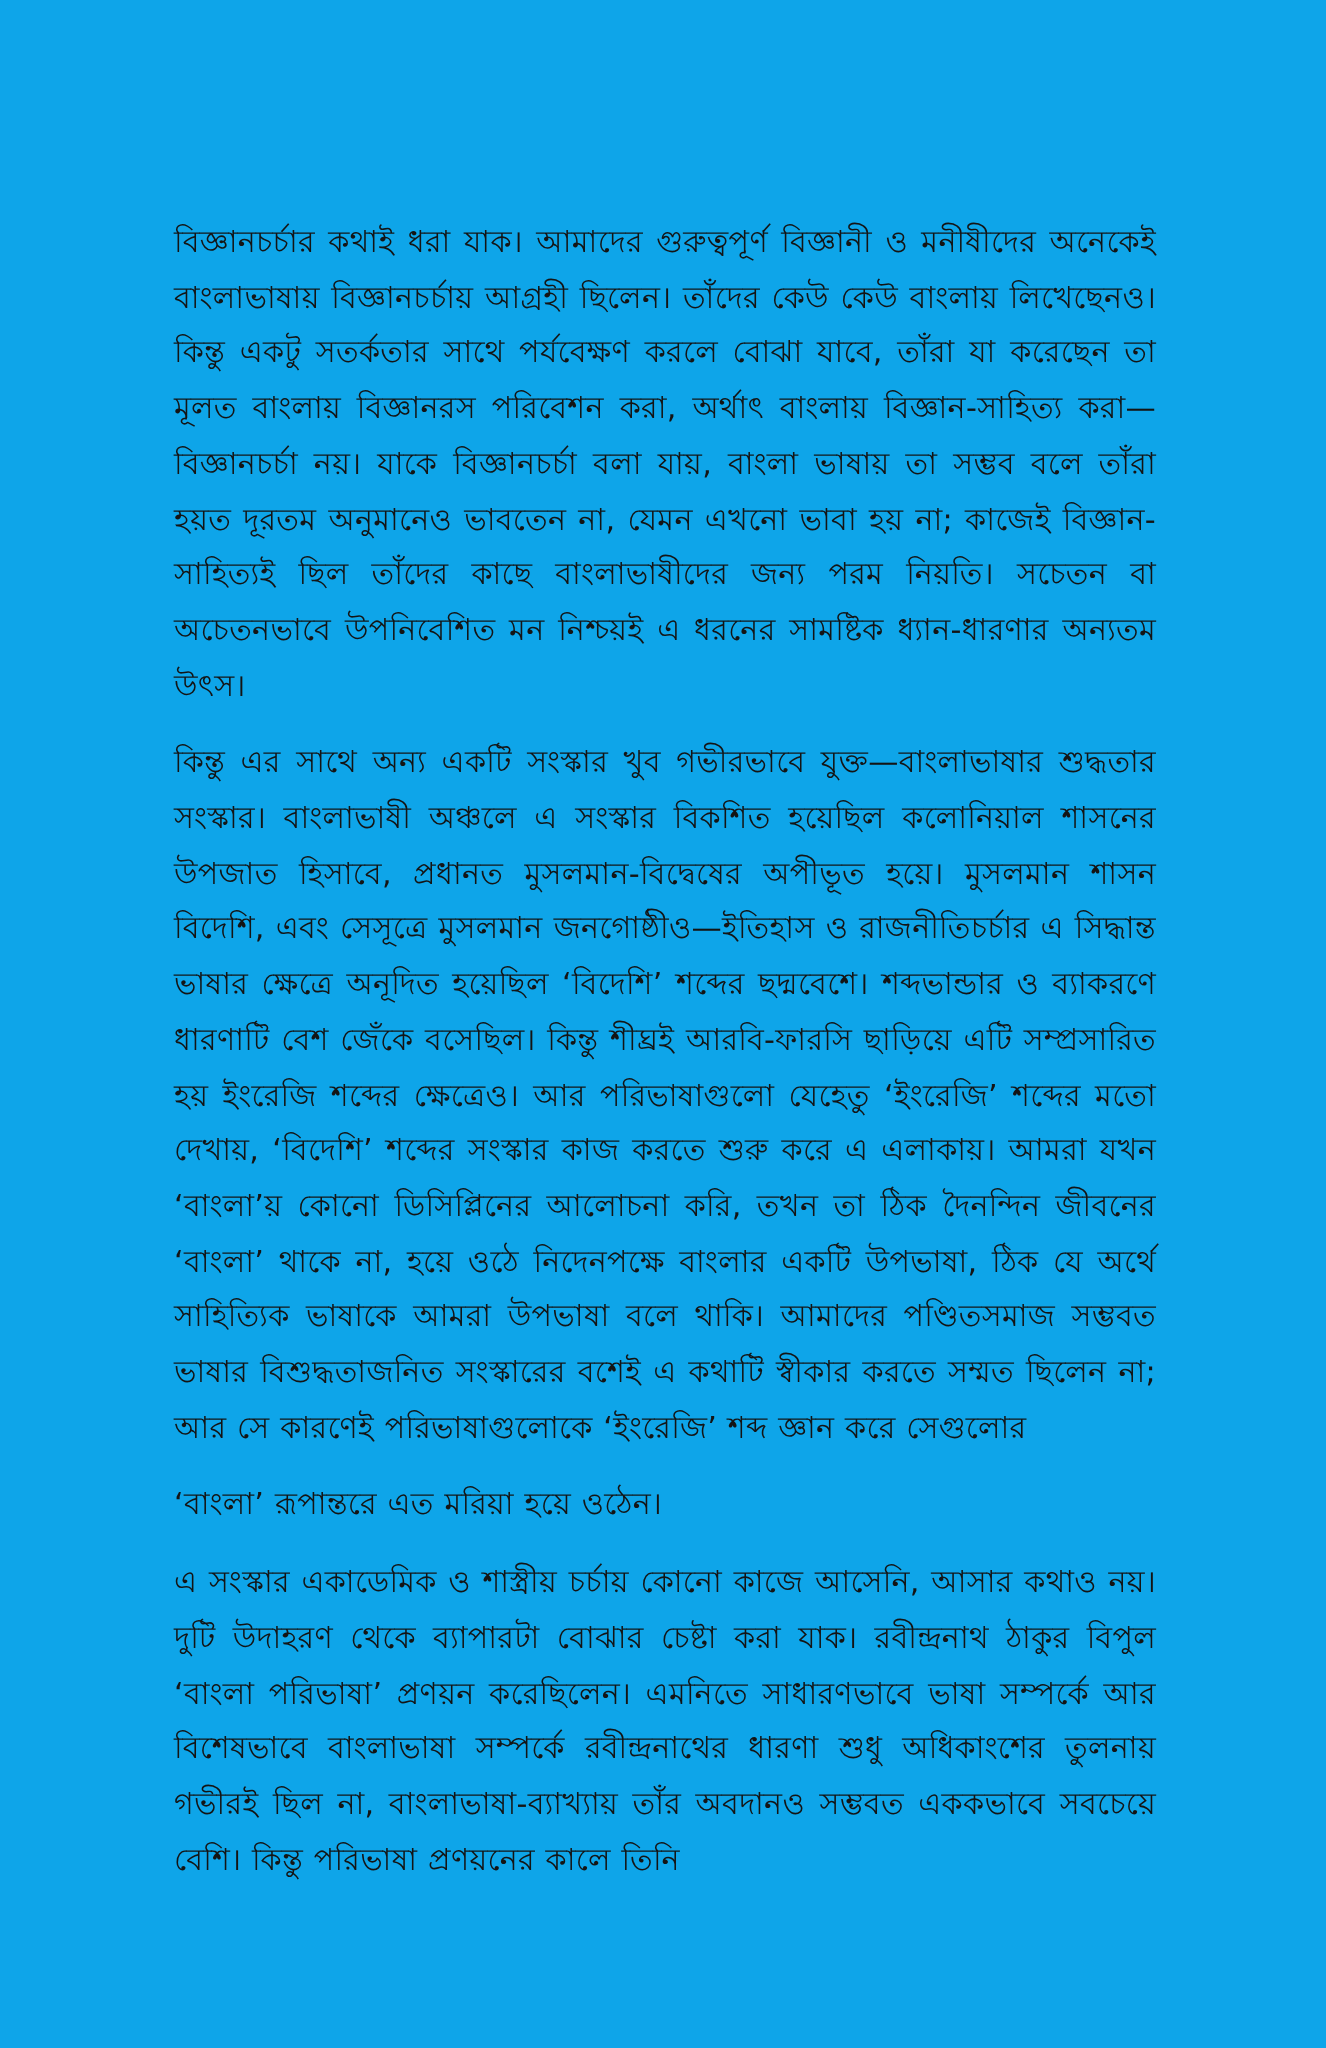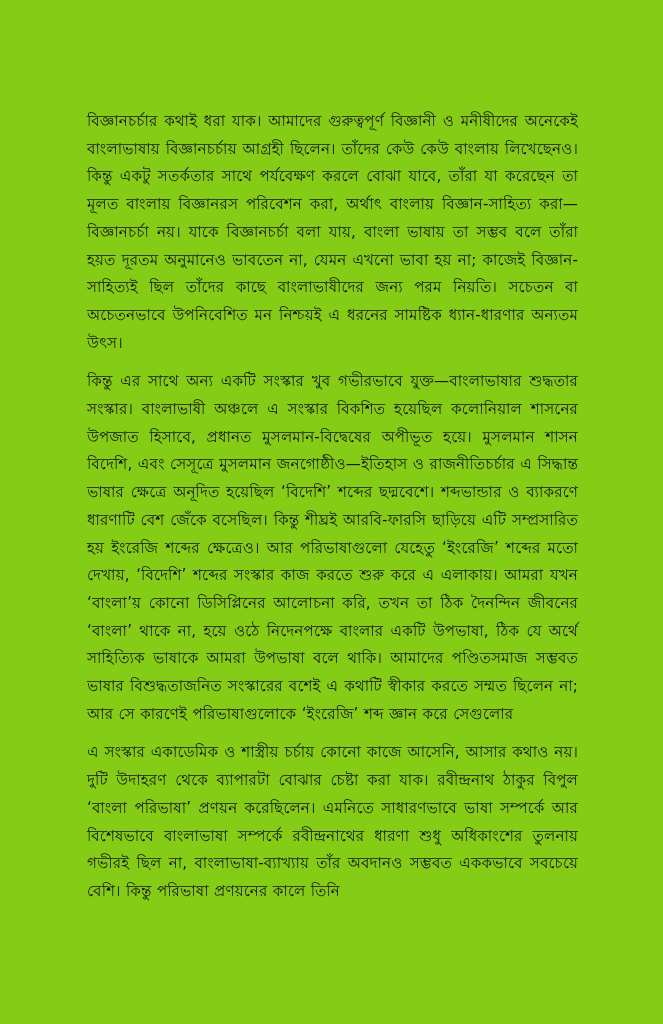--- a/index.html
+++ b/index.html
@@ -8,21 +8,21 @@
     padding: 0;
     background: #ffffff;
   }
   body {
     font-family: "DejaVu Sans", "Liberation Sans", sans-serif;
   }
   .page {
     position: relative;
     width: 663px;
     height: 1024px;
-    background: #84cc16;
+    background: #0ea5e9;
     overflow: hidden;
     box-sizing: border-box;
   }
   .text-block {
     position: absolute;
     left: 87px;
     top: 108px;
     width: 491px;
   }
   .para {
@@ -46,15 +46,16 @@
     margin-bottom: 11px;
   }
 </style>
 </head>
 <body>
 
 <div class="page">
   <div class="text-block">
     <p class="para gap-lg">বিজ্ঞানচর্চার কথাই ধরা যাক। আমাদের গুরুত্বপূর্ণ বিজ্ঞানী ও মনীষীদের অনেকেই বাংলাভাষায় বিজ্ঞানচর্চায় আগ্রহী ছিলেন। তাঁদের কেউ কেউ বাংলায় লিখেছেনও। কিন্তু একটু সতর্কতার সাথে পর্যবেক্ষণ করলে বোঝা যাবে, তাঁরা যা করেছেন তা মূলত বাংলায় বিজ্ঞানরস পরিবেশন করা, অর্থাৎ বাংলায় বিজ্ঞান-সাহিত্য করা—বিজ্ঞানচর্চা নয়। যাকে বিজ্ঞানচর্চা বলা যায়, বাংলা ভাষায় তা সম্ভব বলে তাঁরা হয়ত দূরতম অনুমানেও ভাবতেন না, যেমন এখনো ভাবা হয় না; কাজেই বিজ্ঞান-সাহিত্যই ছিল তাঁদের কাছে বাংলাভাষীদের জন্য পরম নিয়তি। সচেতন বা অচেতনভাবে উপনিবেশিত মন নিশ্চয়ই এ ধরনের সামষ্টিক ধ্যান-ধারণার অন্যতম উৎস।</p>
     <p class="para gap-lg">কিন্তু এর সাথে অন্য একটি সংস্কার খুব গভীরভাবে যুক্ত—বাংলাভাষার শুদ্ধতার সংস্কার। বাংলাভাষী অঞ্চলে এ সংস্কার বিকশিত হয়েছিল কলোনিয়াল শাসনের উপজাত হিসাবে, প্রধানত মুসলমান-বিদ্বেষের অপীভূত হয়ে। মুসলমান শাসন বিদেশি, এবং সেসূত্রে মুসলমান জনগোষ্ঠীও—ইতিহাস ও রাজনীতিচর্চার এ সিদ্ধান্ত ভাষার ক্ষেত্রে অনূদিত হয়েছিল ‘বিদেশি’ শব্দের ছদ্মবেশে। শব্দভান্ডার ও ব্যাকরণে ধারণাটি বেশ জেঁকে বসেছিল। কিন্তু শীঘ্রই আরবি-ফারসি ছাড়িয়ে এটি সম্প্রসারিত হয় ইংরেজি শব্দের ক্ষেত্রেও। আর পরিভাষাগুলো যেহেতু ‘ইংরেজি’ শব্দের মতো দেখায়, ‘বিদেশি’ শব্দের সংস্কার কাজ করতে শুরু করে এ এলাকায়। আমরা যখন ‘বাংলা’য় কোনো ডিসিপ্লিনের আলোচনা করি, তখন তা ঠিক দৈনন্দিন জীবনের ‘বাংলা’ থাকে না, হয়ে ওঠে নিদেনপক্ষে বাংলার একটি উপভাষা, ঠিক যে অর্থে সাহিত্যিক ভাষাকে আমরা উপভাষা বলে থাকি। আমাদের পণ্ডিতসমাজ সম্ভবত ভাষার বিশুদ্ধতাজনিত সংস্কারের বশেই এ কথাটি স্বীকার করতে সম্মত ছিলেন না; আর সে কারণেই পরিভাষাগুলোকে ‘ইংরেজি’ শব্দ জ্ঞান করে সেগুলোর</p>
+    <p class="para gap-lg">‘বাংলা’ রূপান্তরে এত মরিয়া হয়ে ওঠেন।</p>
     <p class="para">এ সংস্কার একাডেমিক ও শাস্ত্রীয় চর্চায় কোনো কাজে আসেনি, আসার কথাও নয়। দুটি উদাহরণ থেকে ব্যাপারটা বোঝার চেষ্টা করা যাক। রবীন্দ্রনাথ ঠাকুর বিপুল ‘বাংলা পরিভাষা’ প্রণয়ন করেছিলেন। এমনিতে সাধারণভাবে ভাষা সম্পর্কে আর বিশেষভাবে বাংলাভাষা সম্পর্কে রবীন্দ্রনাথের ধারণা শুধু অধিকাংশের তুলনায় গভীরই ছিল না, বাংলাভাষা-ব্যাখ্যায় তাঁর অবদানও সম্ভবত এককভাবে সবচেয়ে বেশি। কিন্তু পরিভাষা প্রণয়নের কালে তিনি</p>
   </div>
 </div>
 
 </body></html>

